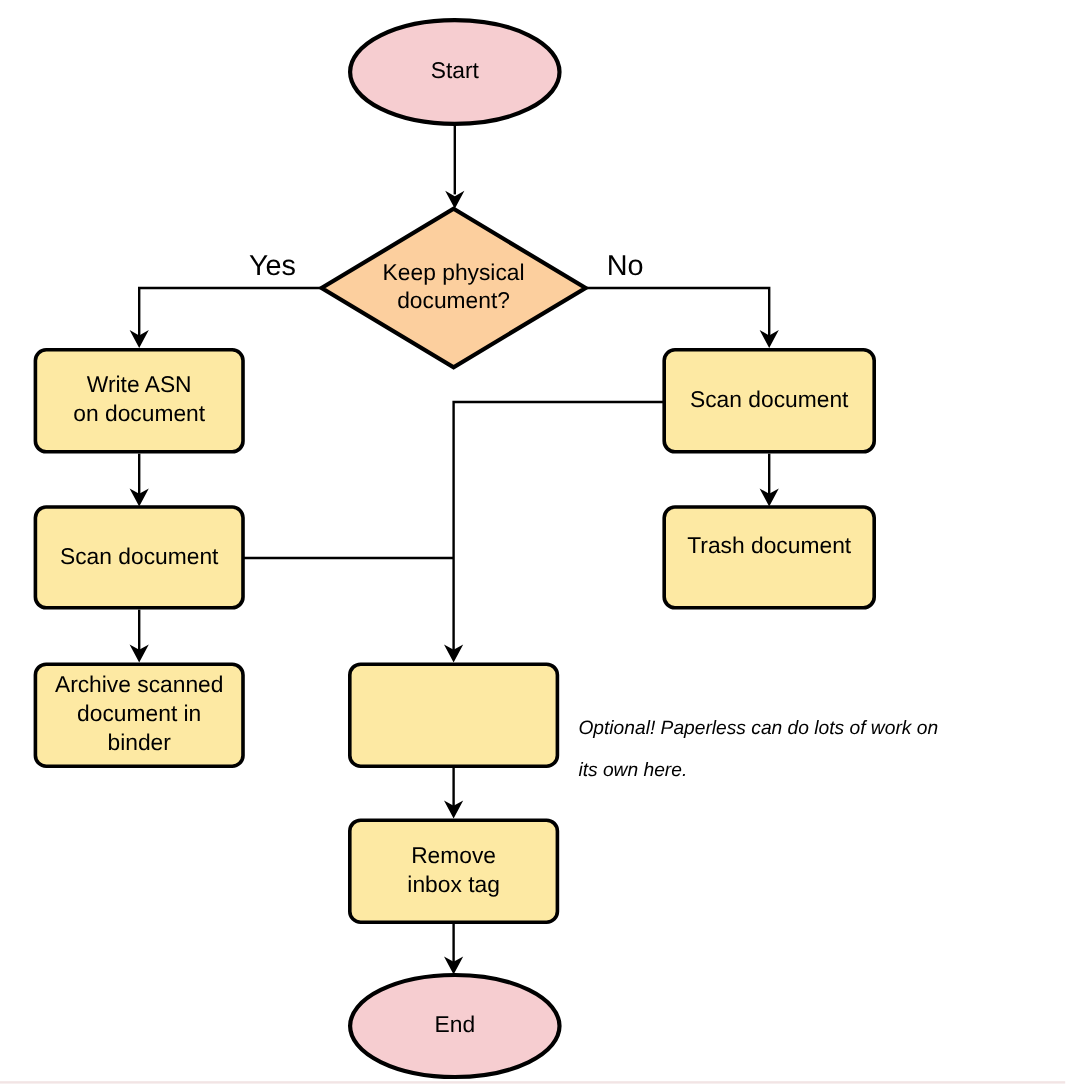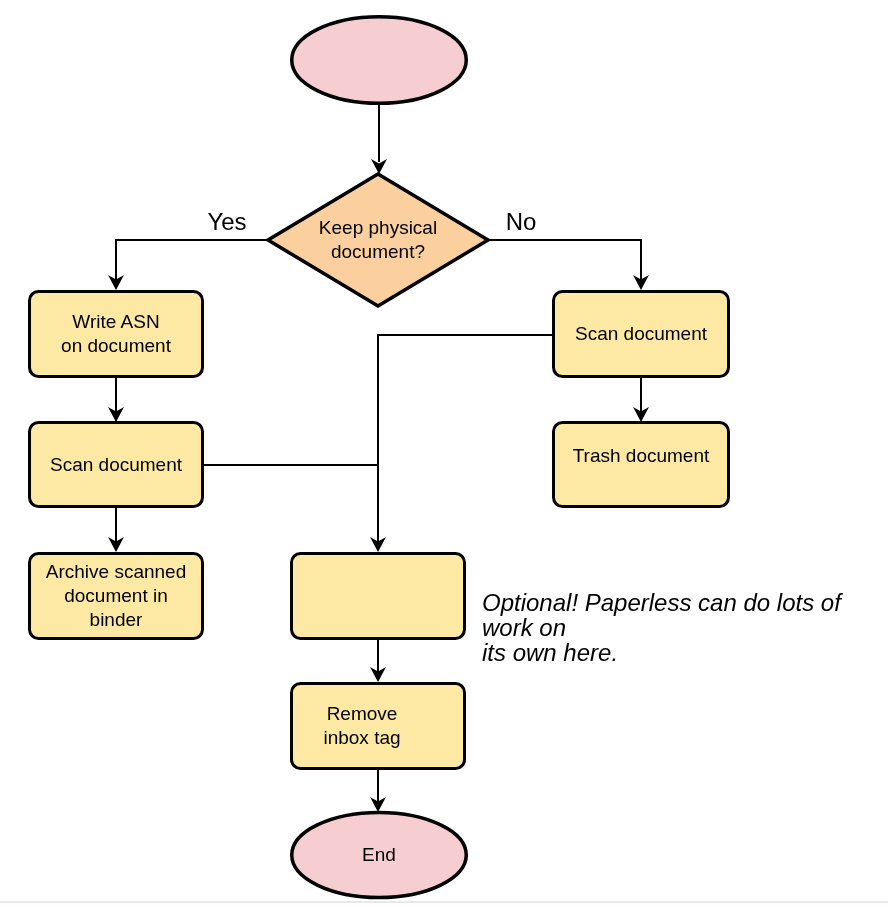--- a/index.html
+++ b/index.html
@@ -21,21 +21,21 @@
     position:absolute;
     display:flex;align-items:center;justify-content:center;
     text-align:center;
     white-space:pre-line;
     font-size:19px;line-height:24px;color:#000000;
   }
   .edge-label{font-size:24px;}
   .note{
     position:absolute;
     left:482px;top:590px;width:406px;height:52px;
-    font-style:italic;font-size:24px;line-height:25px;
+    font-style:italic;font-size:16px;line-height:35px;
     color:#000000;white-space:pre-line;text-align:left;
   }
   .footer-line{
     position:absolute;left:0;top:901px;width:888px;height:2px;
   }
 </style>
 </head>
 <body>
 
 <div class="canvas">
@@ -105,20 +105,21 @@
 
     <rect class="shape box" x="553.5" y="422.5" width="175" height="84" rx="9" fill="#fde9a3"></rect>
 
     <rect class="shape box" x="291.5" y="553.5" width="173" height="85" rx="9" fill="#fde9a3"></rect>
 
     <rect class="shape box" x="291.5" y="683.5" width="173" height="85" rx="9" fill="#fde9a3"></rect>
 
     <ellipse class="shape oval" cx="379" cy="855" rx="87.25" ry="42.5" fill="#f6cdd0"></ellipse>
   </svg>
 
+  <div class="label" style="left:290px;top:15px;width:178px;height:90px;">Start</div>
 
   <div class="label" style="left:268px;top:174px;width:220px;height:132px;">Keep physical
 document?</div>
 
   <div class="label edge-label" style="left:197px;top:208px;width:60px;height:28px;">Yes</div>
 
   <div class="label edge-label" style="left:491px;top:208px;width:60px;height:28px;">No</div>
 
   <div class="label" style="left:28px;top:290px;width:176px;height:88px;">Write ASN
 on document</div>
@@ -127,21 +128,21 @@
 
   <div class="label" style="left:28px;top:552px;width:176px;height:88px;">Archive scanned
 document in
 binder</div>
 
   <div class="label" style="left:552px;top:290px;width:178px;height:88px;">Scan document</div>
 
   <div class="label" style="left:552px;top:421px;width:178px;height:69px;">Trash document</div>
 
 
-  <div class="label" style="left:290px;top:682px;width:144px;height:88px;">Remove
+  <div class="label" style="left:290px;top:682px;width:144px;height:88px;padding-left:16px;">Remove
 inbox tag</div>
 
   <div class="label" style="left:290px;top:811px;width:178px;height:88px;text-align:center;">End</div>
 
   <div class="note">Optional! Paperless can do lots of work on
 its own here.</div>
 
   <div class="footer-line" style="background: rgb(242, 228, 228);"></div>
 </div>
 

